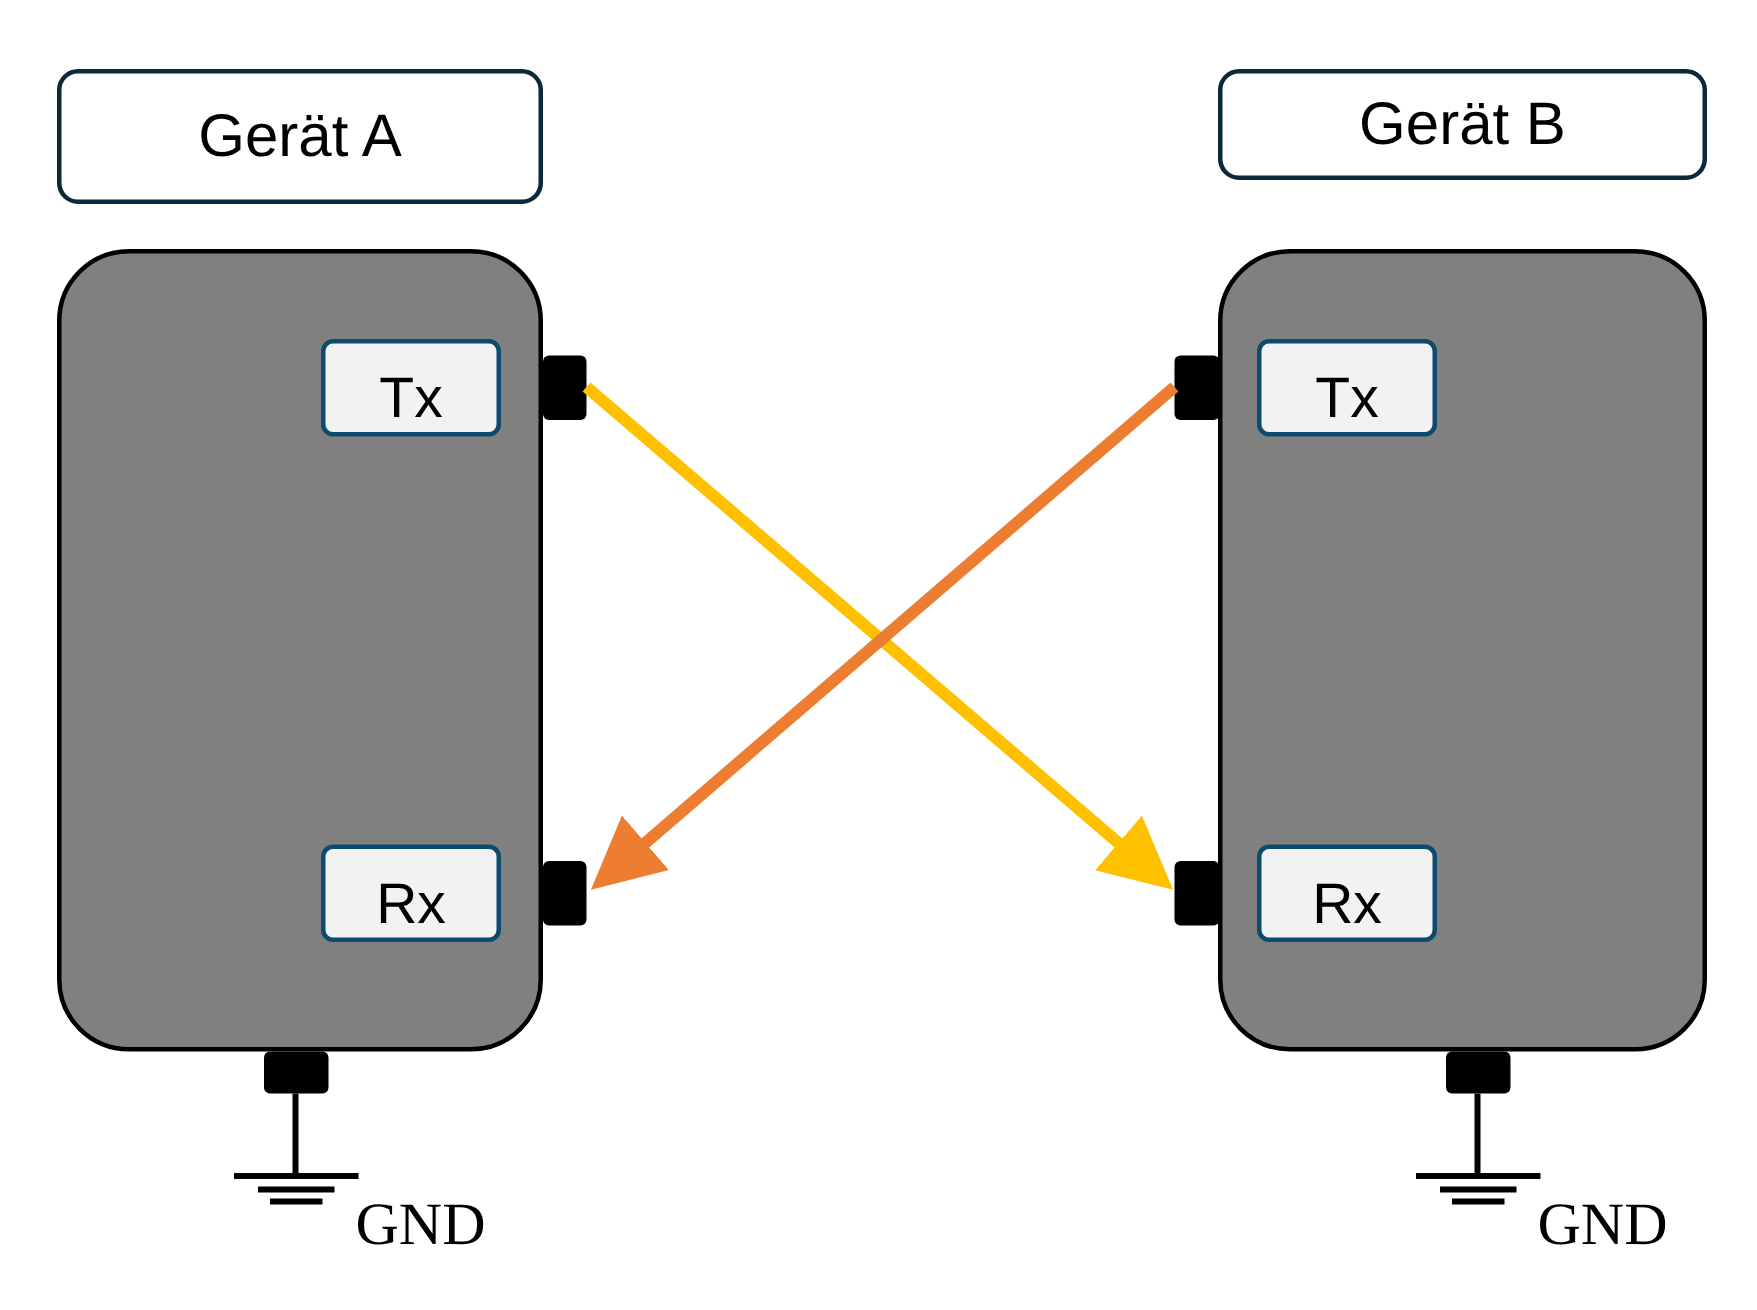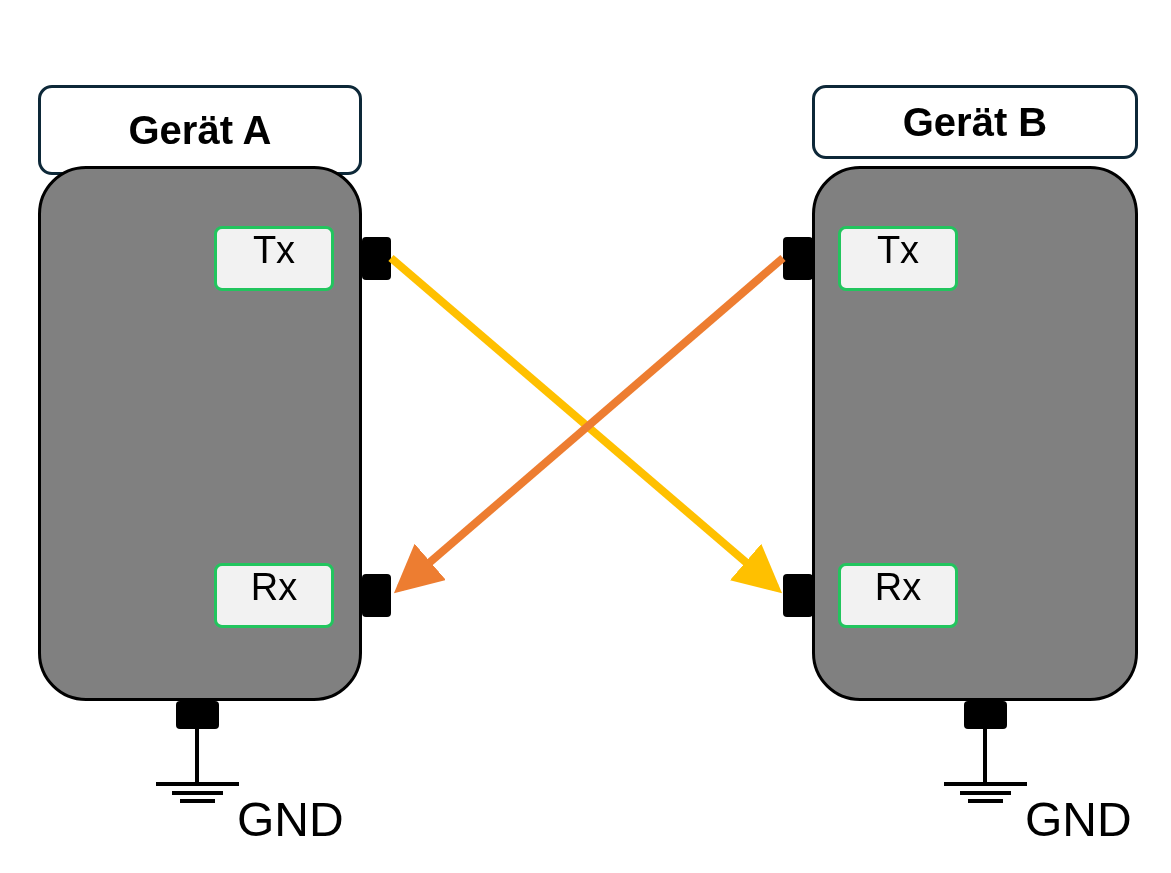--- a/index.html
+++ b/index.html
@@ -1,23 +1,23 @@
 <!DOCTYPE html>
 <html><head>
 <meta charset="utf-8">
 <style>
   html, body { margin:0; padding:0; background:#ffffff; }
   body { width:1171px; height:873px; position:relative; overflow:hidden; font-family:"Liberation Sans", sans-serif; }
   .title-box { position:absolute; box-sizing:border-box; border:3px solid #0d2838; border-radius:14px; background:#fff;
-    display:flex; align-items:center; justify-content:center; font-weight:bold; font-size:40px; color:#000;margin-top:39px; }
+    display:flex; align-items:center; justify-content:center; font-weight:normal; font-size:40px; color:#000; }
   .device { position:absolute; box-sizing:border-box; background:#808080; border:3px solid #000; border-radius:48px; }
-  .pin-label { position:absolute; box-sizing:border-box; background:#f2f2f2; border:3px solid #22c55e; border-radius:8px;
-    display:flex; align-items:flex-start; justify-content:center; font-size:38px; color:#000; }
+  .pin-label { position:absolute; box-sizing:border-box; background:#f2f2f2; border:3px solid #0c4a6e; border-radius:8px;
+    display:flex; align-items:flex-end; justify-content:center; font-size:38px; color:#000; }
   .port { position:absolute; background:#000; border-radius:4px; }
-  .gnd-text { position:absolute; font-size:48px; color:#000; }
+  .gnd-text { position:absolute; font-size:40px; color:#000;font-family:Liberation Serif, serif; }
   svg.wires { position:absolute; left:0; top:0; }
 </style>
 </head>
 <body>
 
 <div class="title-box" style="left:38px;top:46px;width:324px;height:90px;">
   <span>Gerät A</span>
 </div>
 <div class="device" style="left:38px;top:166px;width:324px;height:535px;"></div>
 <div class="pin-label" style="left:214px;top:226px;width:120px;height:65px;">

